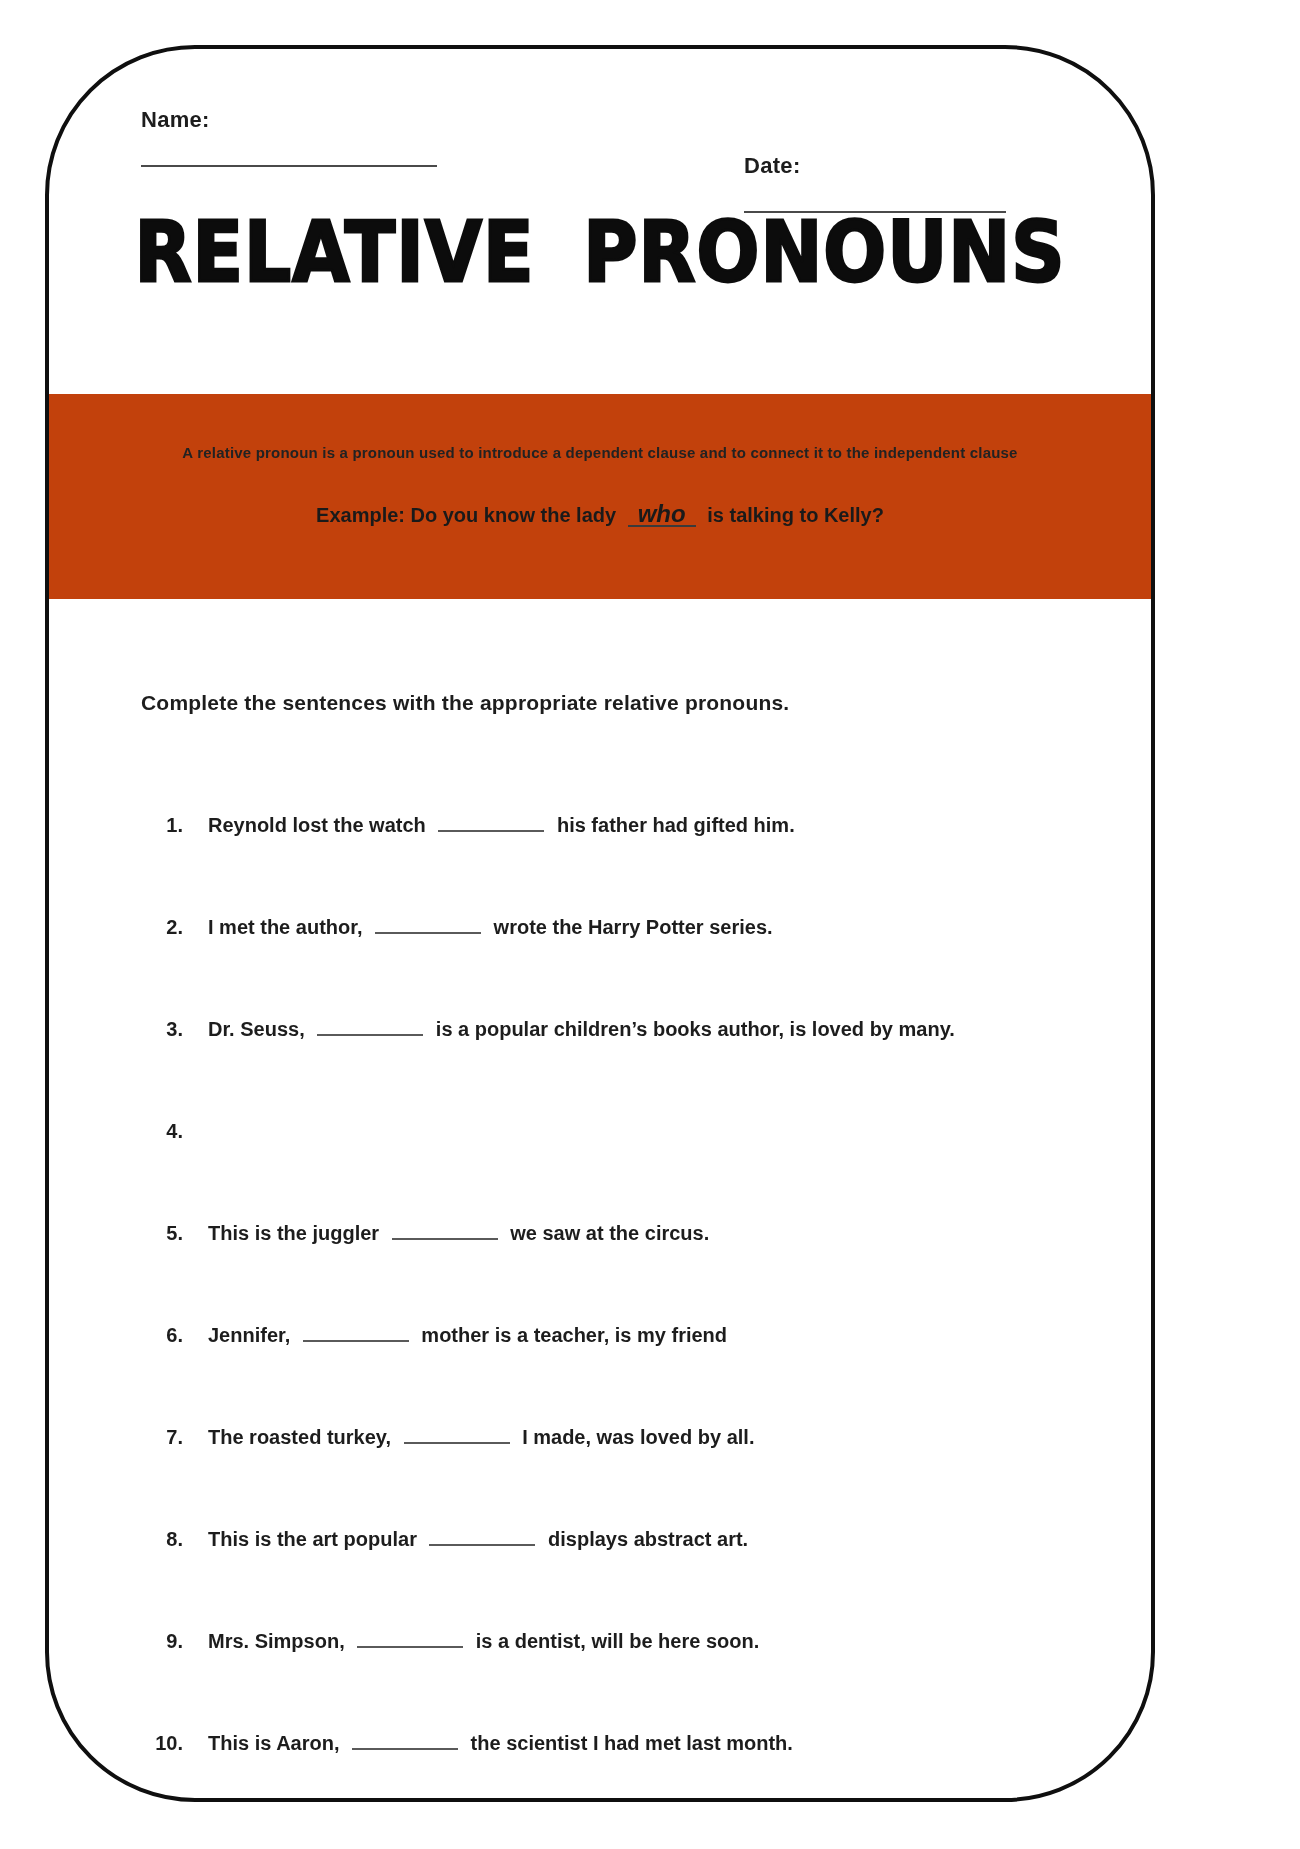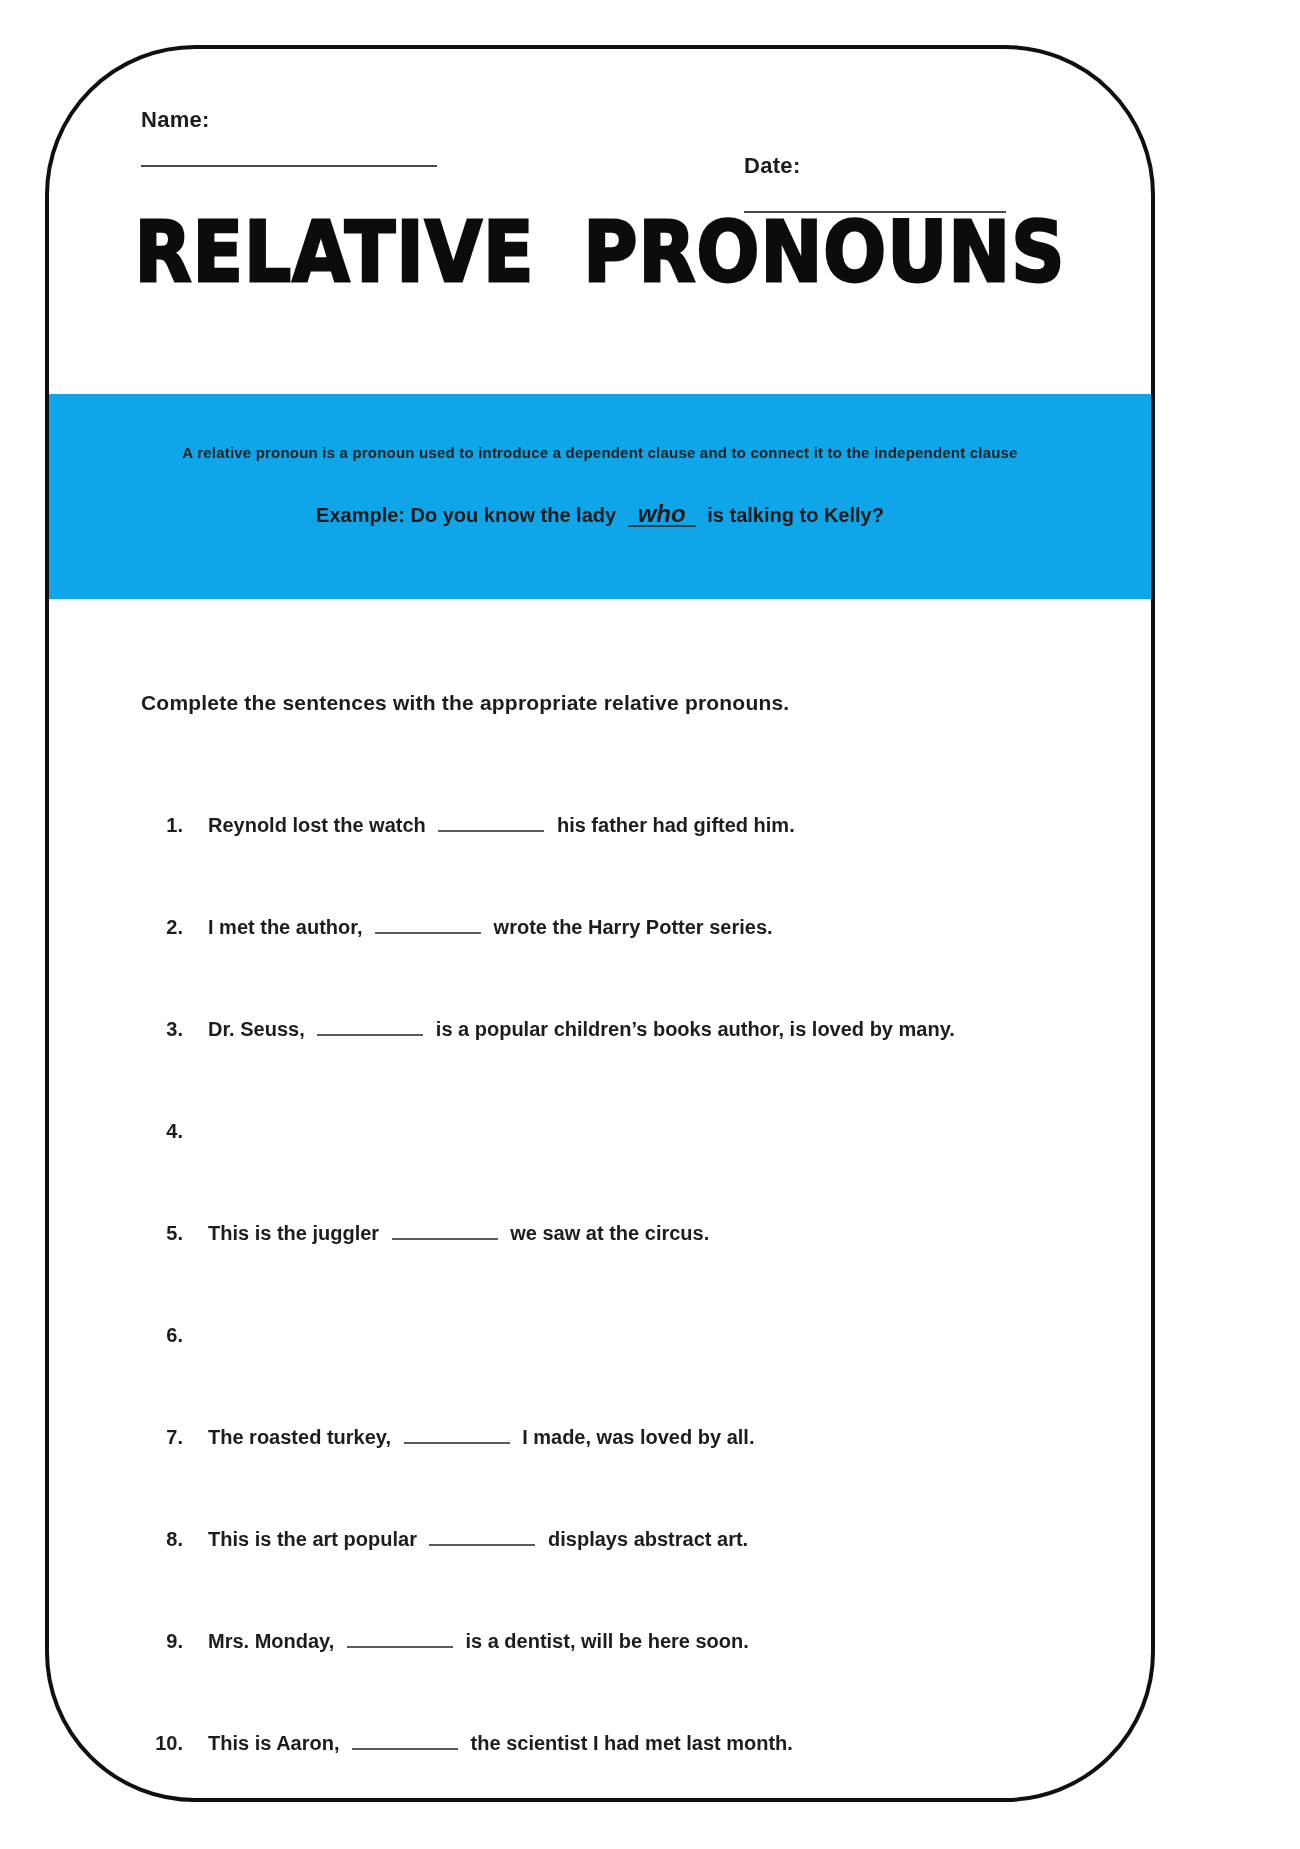--- a/index.html
+++ b/index.html
@@ -39,21 +39,21 @@
     transform: scaleY(1.12);
     transform-origin: center;
     line-height: 92px;
     white-space: nowrap;
   }
   
   .info-box {
     margin-top: 96px;
     width: 100%;
     height: 205px;
-    background: #0ea5e9;
+    background: #c2410c;
     padding: 50px 70px 0 70px;
     text-align: center;
   }
   .definition {
     font-size: 15px;
     font-weight: bold;
     letter-spacing: 0.2px;
     color: #222222;
   }
   .example-line {
@@ -153,35 +153,36 @@
     <span class="q-num">4.</span>
   </div>
 
   <div class="q-row">
     <span class="q-num">5.</span>
     <span class="q-text"><span>This is the juggler </span><span class="blank"></span><span> we saw at the circus.</span></span>
   </div>
 
   <div class="q-row">
     <span class="q-num">6.</span>
+    <span class="q-text"><span>Jennifer, </span><span class="blank"></span><span> mother is a teacher, is my friend</span></span>
   </div>
 
   <div class="q-row">
     <span class="q-num">7.</span>
     <span class="q-text"><span>The roasted turkey, </span><span class="blank"></span><span> I made, was loved by all.</span></span>
   </div>
 
   <div class="q-row">
     <span class="q-num">8.</span>
     <span class="q-text"><span>This is the art popular </span><span class="blank"></span><span> displays abstract art.</span></span>
   </div>
 
   <div class="q-row">
     <span class="q-num">9.</span>
-    <span class="q-text"><span>Mrs. Monday, </span><span class="blank"></span><span> is a dentist, will be here soon.</span></span>
+    <span class="q-text"><span>Mrs. Simpson, </span><span class="blank"></span><span> is a dentist, will be here soon.</span></span>
   </div>
 
   <div class="q-row">
     <span class="q-num">10.</span>
     <span class="q-text"><span>This is Aaron, </span><span class="blank"></span><span> the scientist I had met last month.</span></span>
   </div>
 </div>
 
 </div>
 

